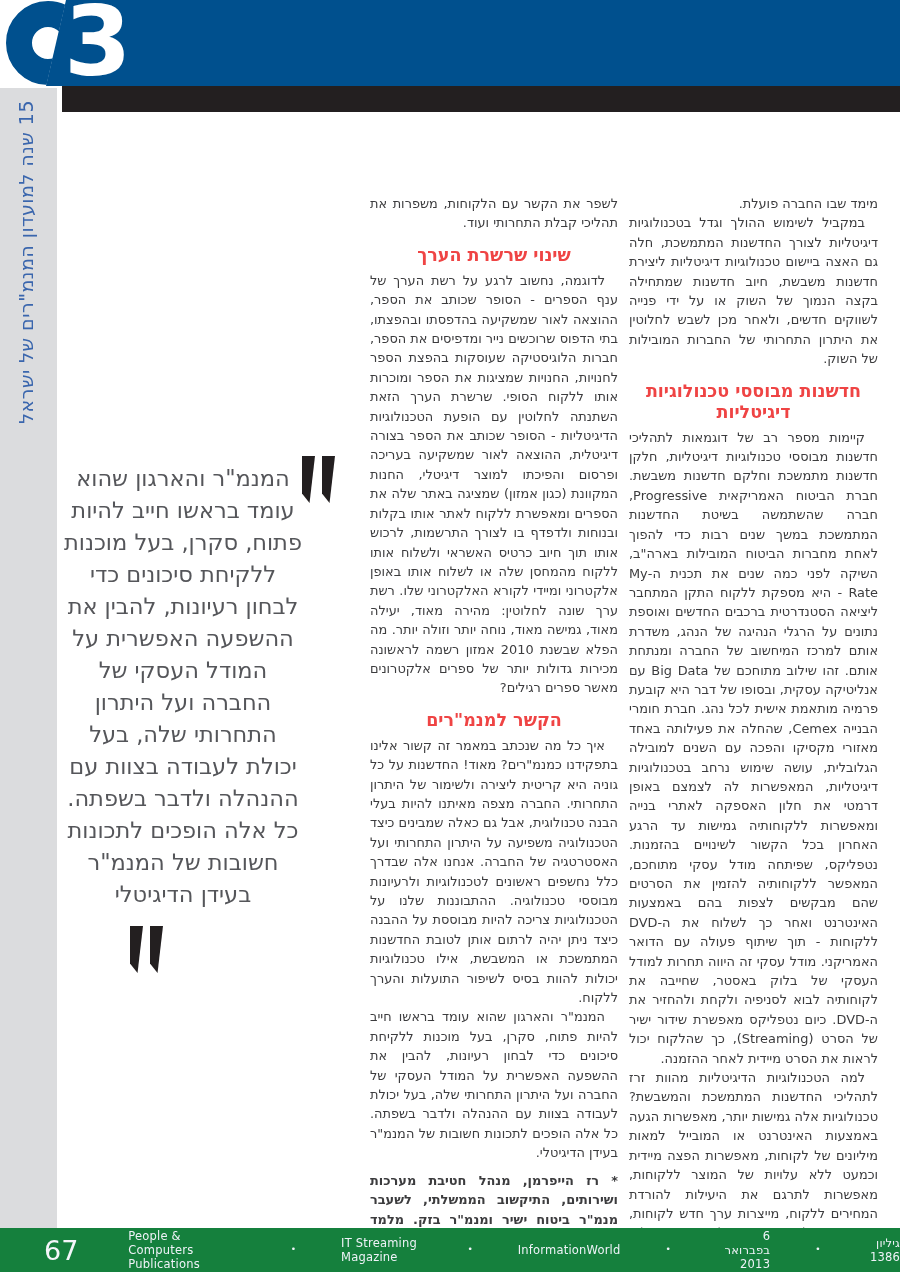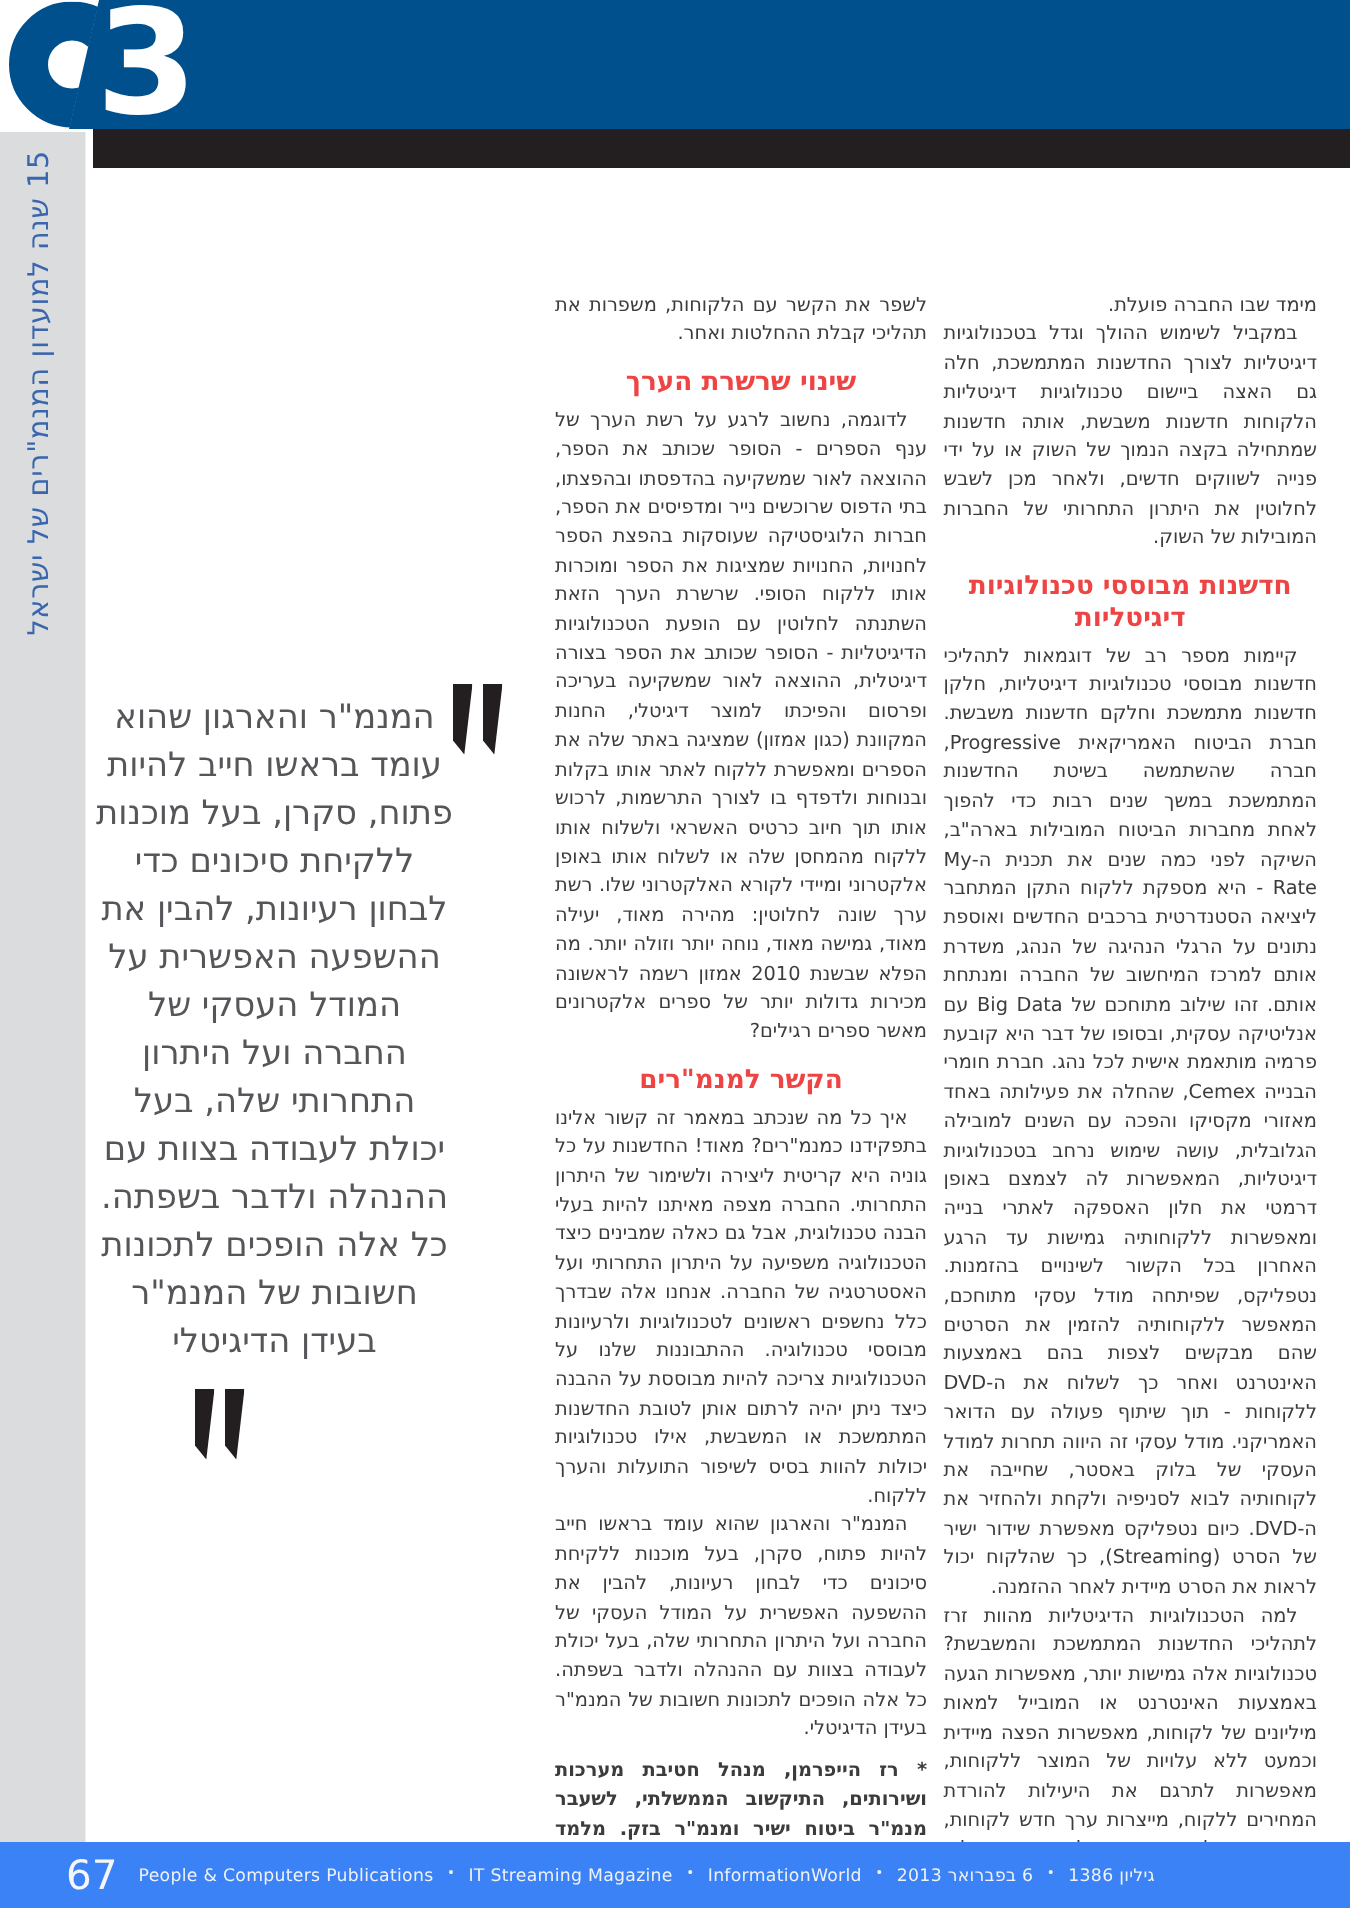--- a/index.html
+++ b/index.html
@@ -40,22 +40,22 @@
   .quote{position:absolute;left:62px;top:462px;width:242px;direction:rtl;
          text-align:center;color:#55565A;font-size:22.5px;line-height:32px;}
   .qmark{position:absolute;display:flex;gap:7px;}
   .qmark i{display:block;width:13px;height:47px;background:#231F20;
            -webkit-clip-path:polygon(0 0,100% 0,58% 100%,0 80%);
            clip-path:polygon(0 0,100% 0,58% 100%,0 80%);}
   .qmark-open{left:302px;top:456px;}
   .qmark-close{left:130px;top:926px;}
 
   
-  .footer{position:absolute;left:0;top:1228px;width:900px;height:44px;background:#3b82f6;
-          display:flex;align-items:center;color:#EFF2F8;}
+  .footer{position:absolute;left:0;top:1228px;width:900px;height:44px;background:#15803d;
+          display:flex;align-items:center;color:#EFF2F8;gap:36px;}
   .footer .fnum{font-size:27px;font-weight:normal;margin:0 14px 0 44px;color:#F4F6FA;}
   .footer .fitem{font-size:11.5px;letter-spacing:.2px;}
   .footer .bullet{font-size:9px;margin:0 9px;position:relative;top:-1px;}
   .footer .rtl{direction:rtl;unicode-bidi:isolate;}
 </style>
 </head>
 <body>
 
 <div class="page">
 
@@ -71,32 +71,32 @@
       <i></i>
       <i></i>
     </div>
   <div class="quote">המנמ"ר והארגון שהוא עומד בראשו חייב להיות פתוח, סקרן, בעל מוכנות ללקיחת סיכונים כדי לבחון רעיונות, להבין את ההשפעה האפשרית על המודל העסקי של החברה ועל היתרון התחרותי שלה, בעל יכולת לעבודה בצוות עם ההנהלה ולדבר בשפתה. כל אלה הופכים לתכונות חשובות של המנמ"ר בעידן הדיגיטלי</div>
   <div class="qmark qmark-close">
       <i></i>
       <i></i>
     </div>
 
   <div class="col col-mid">
-    <p>לשפר את הקשר עם הלקוחות, משפרות את תהליכי קבלת ההחלטות ואחר.</p>
+    <p>לשפר את הקשר עם הלקוחות, משפרות את תהליכי קבלת התחרותי ועוד.</p>
     <h3>שינוי שרשרת הערך</h3>
     <p class="indent">לדוגמה, נחשוב לרגע על רשת הערך של ענף הספרים - הסופר שכותב את הספר, ההוצאה לאור שמשקיעה בהדפסתו ובהפצתו, בתי הדפוס שרוכשים נייר ומדפיסים את הספר, חברות הלוגיסטיקה שעוסקות בהפצת הספר לחנויות, החנויות שמציגות את הספר ומוכרות אותו ללקוח הסופי. שרשרת הערך הזאת השתנתה לחלוטין עם הופעת הטכנולוגיות הדיגיטליות - הסופר שכותב את הספר בצורה דיגיטלית, ההוצאה לאור שמשקיעה בעריכה ופרסום והפיכתו למוצר דיגיטלי, החנות המקוונת (כגון אמזון) שמציגה באתר שלה את הספרים ומאפשרת ללקוח לאתר אותו בקלות ובנוחות ולדפדף בו לצורך התרשמות, לרכוש אותו תוך חיוב כרטיס האשראי ולשלוח אותו ללקוח מהמחסן שלה או לשלוח אותו באופן אלקטרוני ומיידי לקורא האלקטרוני שלו. רשת ערך שונה לחלוטין: מהירה מאוד, יעילה מאוד, גמישה מאוד, נוחה יותר וזולה יותר. מה הפלא שבשנת 2010 אמזון רשמה לראשונה מכירות גדולות יותר של ספרים אלקטרונים מאשר ספרים רגילים?</p>
     <h3>הקשר למנמ"רים</h3>
     <p class="indent">איך כל מה שנכתב במאמר זה קשור אלינו בתפקידנו כמנמ"רים? מאוד! החדשנות על כל גוניה היא קריטית ליצירה ולשימור של היתרון התחרותי. החברה מצפה מאיתנו להיות בעלי הבנה טכנולוגית, אבל גם כאלה שמבינים כיצד הטכנולוגיה משפיעה על היתרון התחרותי ועל האסטרטגיה של החברה. אנחנו אלה שבדרך כלל נחשפים ראשונים לטכנולוגיות ולרעיונות מבוססי טכנולוגיה. ההתבוננות שלנו על הטכנולוגיות צריכה להיות מבוססת על ההבנה כיצד ניתן יהיה לרתום אותן לטובת החדשנות המתמשכת או המשבשת, אילו טכנולוגיות יכולות להוות בסיס לשיפור התועלות והערך ללקוח.</p>
     <p class="indent">המנמ"ר והארגון שהוא עומד בראשו חייב להיות פתוח, סקרן, בעל מוכנות ללקיחת סיכונים כדי לבחון רעיונות, להבין את ההשפעה האפשרית על המודל העסקי של החברה ועל היתרון התחרותי שלה, בעל יכולת לעבודה בצוות עם ההנהלה ולדבר בשפתה. כל אלה הופכים לתכונות חשובות של המנמ"ר בעידן הדיגיטלי.</p>
     <p class="bio">* רז הייפרמן, מנהל חטיבת מערכות ושירותים, התיקשוב הממשלתי, לשעבר מנמ"ר ביטוח ישיר ומנמ"ר בזק. מלמד "אסטרטגיה עסקית ומערכות מידע" בתוכנית ה-MBA במרכז אקדמי פרס ברחובות ובקורס ניהול בכיר למנמ"רים של הטכניון וביט פלוס</p>
   </div>
 
   <div class="col col-right">
     <p>מימד שבו החברה פועלת.</p>
-    <p class="indent">במקביל לשימוש ההולך וגדל בטכנולוגיות דיגיטליות לצורך החדשנות המתמשכת, חלה גם האצה ביישום טכנולוגיות דיגיטליות הלקוחות חדשנות משבשת, אותה חדשנות שמתחילה בקצה הנמוך של השוק או על ידי פנייה לשווקים חדשים, ולאחר מכן לשבש לחלוטין את היתרון התחרותי של החברות המובילות של השוק.</p>
+    <p class="indent">במקביל לשימוש ההולך וגדל בטכנולוגיות דיגיטליות לצורך החדשנות המתמשכת, חלה גם האצה ביישום טכנולוגיות דיגיטליות ליצירת חדשנות משבשת, חיוב חדשנות שמתחילה בקצה הנמוך של השוק או על ידי פנייה לשווקים חדשים, ולאחר מכן לשבש לחלוטין את היתרון התחרותי של החברות המובילות של השוק.</p>
     <h3>חדשנות מבוססי טכנולוגיות דיגיטליות</h3>
     <p class="indent">קיימות מספר רב של דוגמאות לתהליכי חדשנות מבוססי טכנולוגיות דיגיטליות, חלקן חדשנות מתמשכת וחלקם חדשנות משבשת. חברת הביטוח האמריקאית Progressive, חברה שהשתמשה בשיטת החדשנות המתמשכת במשך שנים רבות כדי להפוך לאחת מחברות הביטוח המובילות בארה"ב, השיקה לפני כמה שנים את תכנית ה-My Rate - היא מספקת ללקוח התקן המתחבר ליציאה הסטנדרטית ברכבים החדשים ואוספת נתונים על הרגלי הנהיגה של הנהג, משדרת אותם למרכז המיחשוב של החברה ומנתחת אותם. זהו שילוב מתוחכם של Big Data עם אנליטיקה עסקית, ובסופו של דבר היא קובעת פרמיה מותאמת אישית לכל נהג. חברת חומרי הבנייה Cemex, שהחלה את פעילותה באחד מאזורי מקסיקו והפכה עם השנים למובילה הגלובלית, עושה שימוש נרחב בטכנולוגיות דיגיטליות, המאפשרות לה לצמצם באופן דרמטי את חלון האספקה לאתרי בנייה ומאפשרות ללקוחותיה גמישות עד הרגע האחרון בכל הקשור לשינויים בהזמנות. נטפליקס, שפיתחה מודל עסקי מתוחכם, המאפשר ללקוחותיה להזמין את הסרטים שהם מבקשים לצפות בהם באמצעות האינטרנט ואחר כך לשלוח את ה-DVD ללקוחות - תוך שיתוף פעולה עם הדואר האמריקני. מודל עסקי זה היווה תחרות למודל העסקי של בלוק באסטר, שחייבה את לקוחותיה לבוא לסניפיה ולקחת ולהחזיר את ה-DVD. כיום נטפליקס מאפשרת שידור ישיר של הסרט (Streaming), כך שהלקוח יכול לראות את הסרט מיידית לאחר ההזמנה.</p>
     <p class="indent">למה הטכנולוגיות הדיגיטליות מהוות זרז לתהליכי החדשנות המתמשכת והמשבשת? טכנולוגיות אלה גמישות יותר, מאפשרות הגעה באמצעות האינטרנט או המובייל למאות מיליונים של לקוחות, מאפשרות הפצה מיידית וכמעט ללא עלויות של המוצר ללקוחות, מאפשרות לתרגם את היעילות להורדת המחירים ללקוח, מייצרות ערך חדש לקוחות, מהוות בסיס לזרם אינסופי של רעיונות ומודלים עסקיים חדשים, יכולות</p>
   </div>
 
   <div class="footer">
     <span class="fnum">67</span>
     <span class="fitem">People &amp; Computers Publications</span>
     <span class="bullet">•</span>
     <span class="fitem">IT Streaming Magazine</span>

